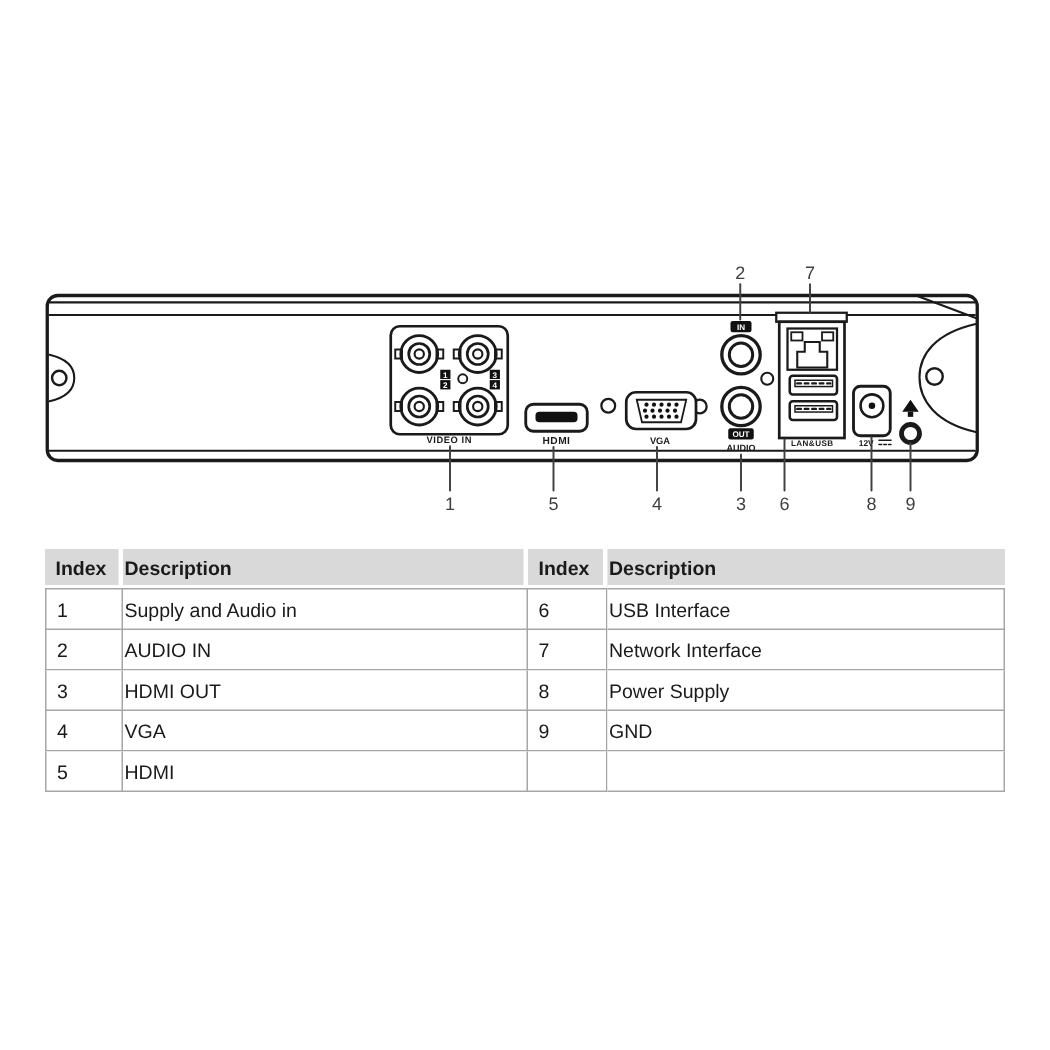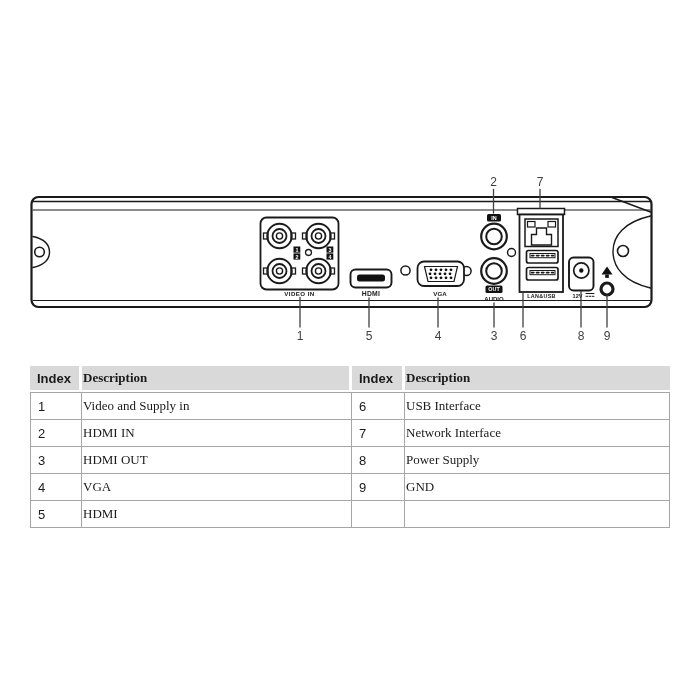--- a/index.html
+++ b/index.html
@@ -9,21 +9,21 @@
   .callout{font-size:12px;fill:#404040;}
   table.iotab{border-collapse:separate;border-spacing:0;width:640px;margin-left:30px;margin-top:4px;
     font-size:13px;color:#1a1a1a;table-layout:fixed;}
   table.iotab th{background:#d9d9d9;font-weight:bold;text-align:left;height:22px;
     border-right:3px solid #ffffff;border-bottom:2px solid #ffffff;}
   table.iotab th:last-child{border-right:none;}
   table.iotab td{height:24px;border-right:1px solid #a6a6a6;border-bottom:1px solid #a6a6a6;background:#fff;}
   table.iotab td:first-child{border-left:1px solid #a6a6a6;}
   table.iotab tr.first td{border-top:1px solid #a6a6a6;}
   .idx{padding-left:7px;}
-  .desc{font-family:Liberation Serif, serif;}
+  .desc{}
 </style>
 </head>
 <body>
 
 <svg id="diagram" width="700" height="362" viewBox="0 0 700 362" xmlns="http://www.w3.org/2000/svg">
   <g stroke="#1a1a1a" fill="none" stroke-linecap="round">
 
     <rect x="31.5" y="197" width="620" height="110" rx="7" fill="#ffffff" stroke-width="2.2"></rect>
     <line x1="33" y1="201.5" x2="650" y2="201.5" stroke-width="1.5"></line>
     <line x1="33" y1="210" x2="650" y2="210" stroke-width="1.2"></line>
@@ -202,27 +202,27 @@
     <tr>
       <th class="idx">Index</th>
       <th class="desc">Description</th>
       <th class="idx">Index</th>
       <th class="desc">Description</th>
     </tr>
   </thead>
   <tbody>
     <tr class="first">
       <td class="idx">1</td>
-      <td class="desc">Video and Supply in</td>
+      <td class="desc">Supply and Audio in</td>
       <td class="idx">6</td>
       <td class="desc">USB Interface</td>
     </tr>
     <tr>
       <td class="idx">2</td>
-      <td class="desc">HDMI IN</td>
+      <td class="desc">AUDIO IN</td>
       <td class="idx">7</td>
       <td class="desc">Network Interface</td>
     </tr>
     <tr>
       <td class="idx">3</td>
       <td class="desc">HDMI OUT</td>
       <td class="idx">8</td>
       <td class="desc">Power Supply</td>
     </tr>
     <tr>

